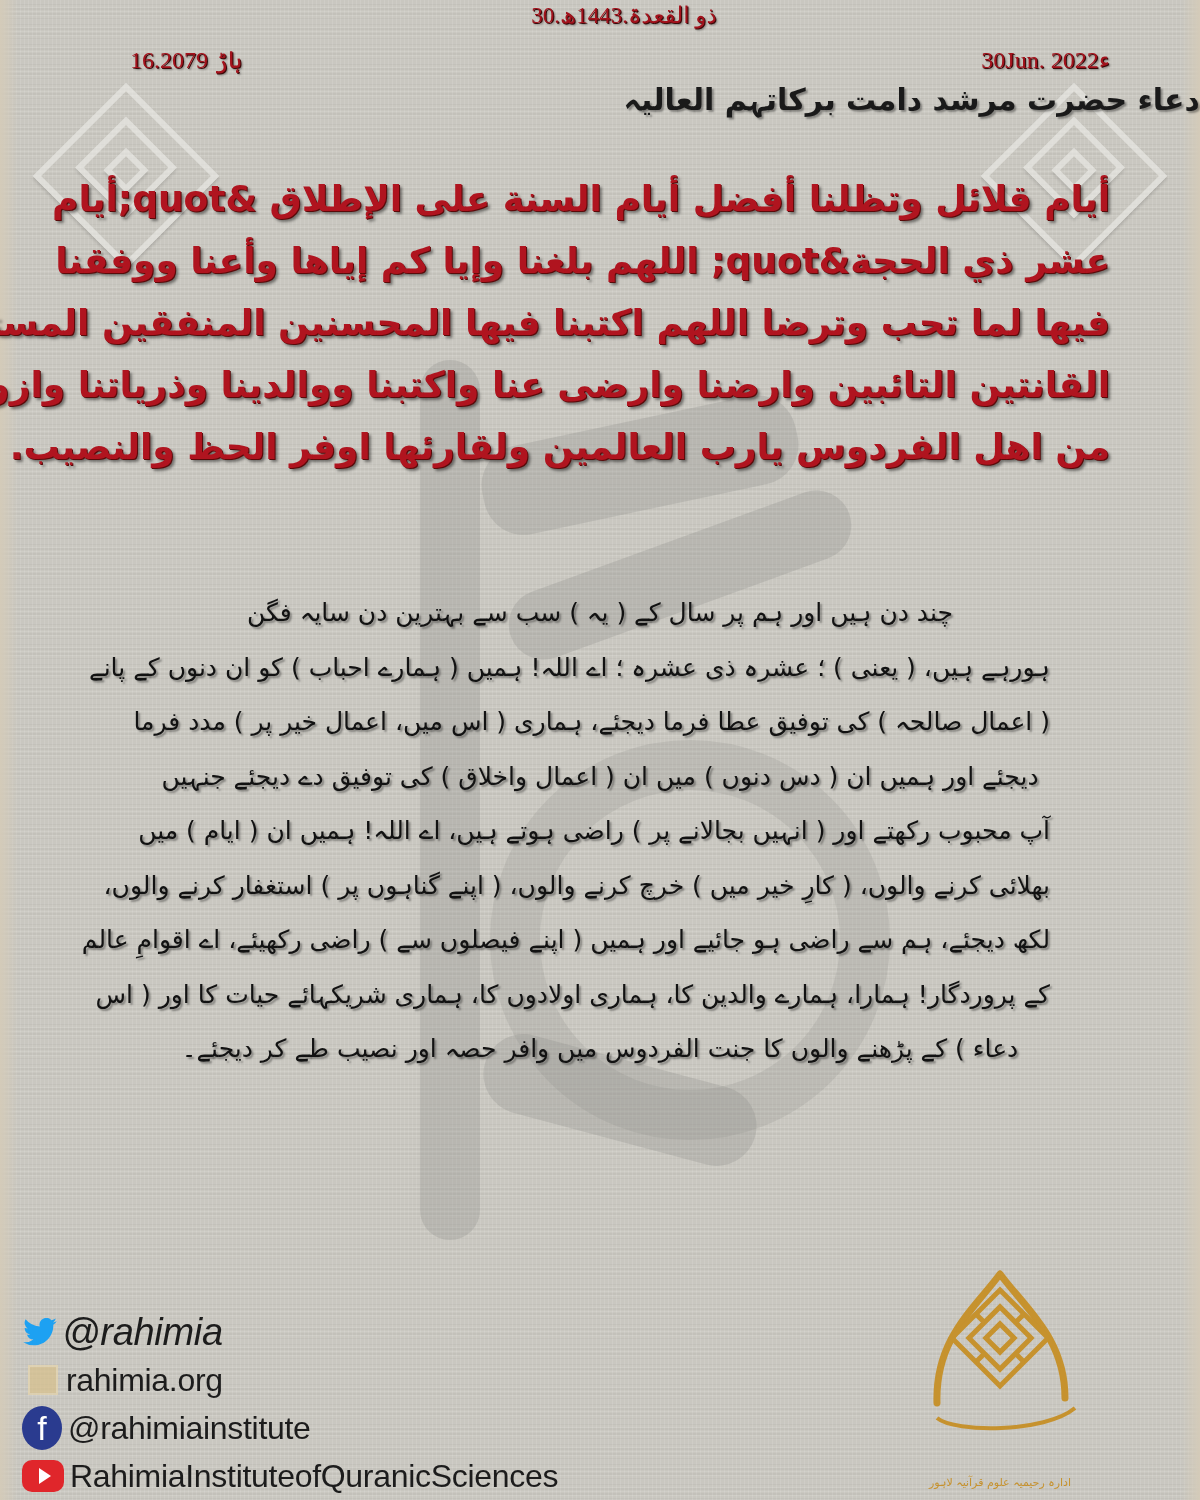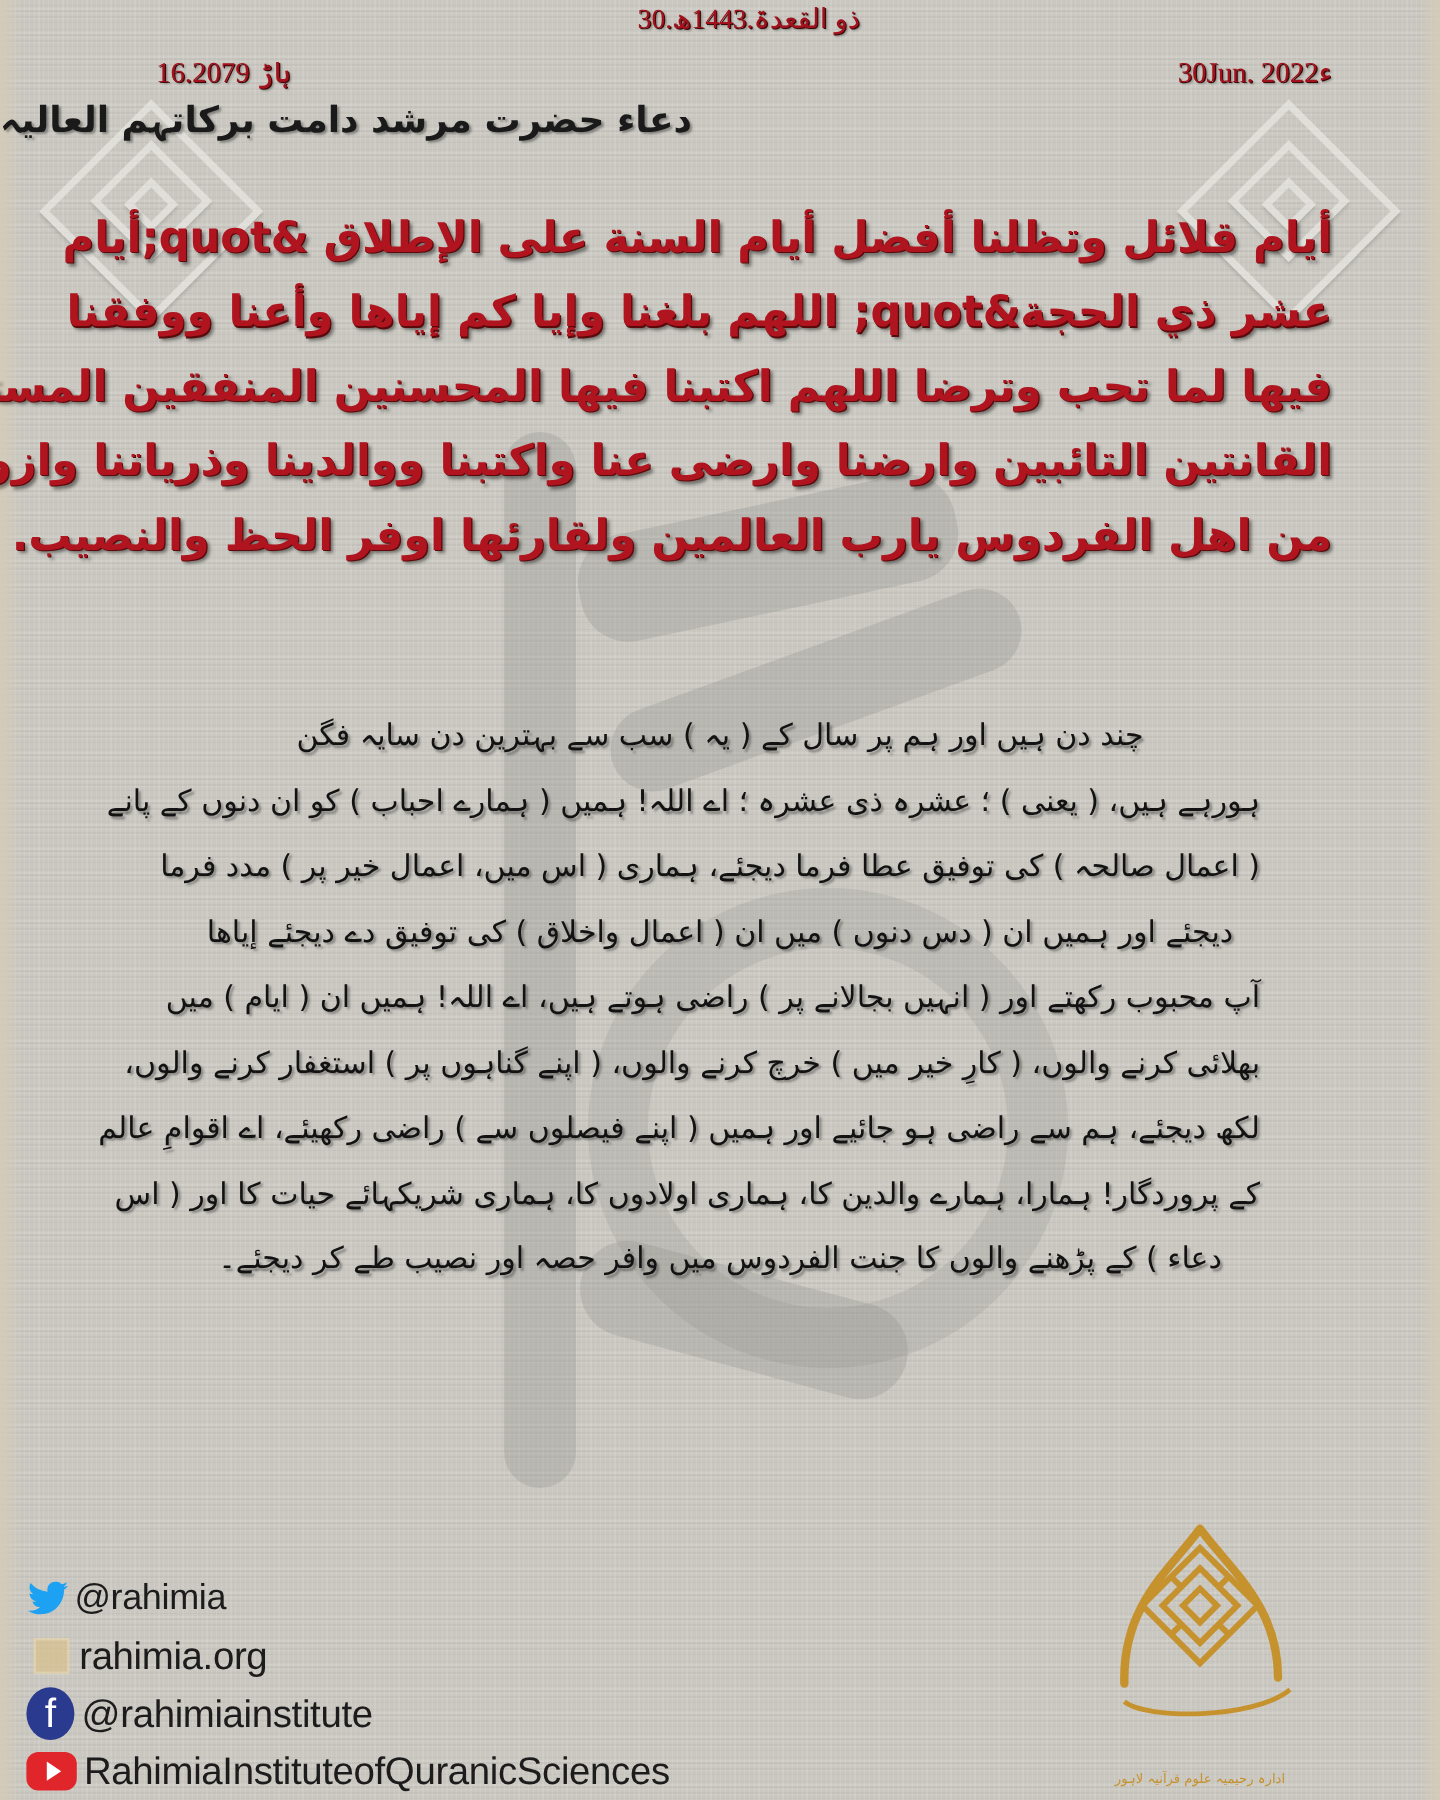--- a/index.html
+++ b/index.html
@@ -38,38 +38,38 @@
   
   .watermark { position: absolute; left: 340px; top: 360px; width: 560px; height: 900px; pointer-events: none; }
   .wm-stroke { position: absolute; background: rgba(140,140,138,0.28); border-radius: 40px; }
 
   .dateline { position: absolute; font-family: "Liberation Serif", serif; color: #a3121c;
     text-shadow: 1px 1px 0 #3a0a0a, 2px 2px 2px rgba(0,0,0,0.35); font-size: 24px; padding-left: 48px; }
   .date-hijri { top: 2px; left: 0; right: 0; text-align: center; font-size: 23px; }
   .date-bikrami { top: 46px; left: 82px; }
   .date-gregorian { top: 46px; right: 90px; }
 
-  .title { position: absolute; top: 82px; left: 0; right: 0; text-align: left;
+  .title { position: absolute; top: 82px; left: 0; right: 0; text-align: right;
     font-size: 30px; font-weight: bold; color: #1a1a1a; direction: rtl;
     text-shadow: 2px 2px 2px rgba(0,0,0,0.35); }
 
   .arabic-block { position: absolute; top: 168px; left: 90px; right: 90px; direction: rtl;
     text-align: center; font-size: 36px; font-weight: bold; line-height: 62px; color: #b0141f;
     text-shadow: 1px 1px 0 #5a0a0a, 3px 3px 3px rgba(0,0,0,0.45); }
   .arabic-line { display: block; white-space: nowrap; }
 
   .urdu-block { position: absolute; top: 586px; left: 150px; right: 150px; direction: rtl;
     text-align: center; font-size: 25px; line-height: 54.5px; color: #121212;
     text-shadow: 2px 2px 2px rgba(0,0,0,0.35); }
   .urdu-line { display: block; white-space: nowrap; }
 
   .socials { position: absolute; left: 22px; top: 1308px; }
   .social-row { display: flex; align-items: center; height: 48px; color: #1c1c1c; }
   .social-text { font-family: "Liberation Sans", sans-serif; font-size: 32px; letter-spacing: -0.3px; }
-  .social-row.small .social-text { font-size: 30px; }
+  .social-row.small .social-text { font-size: 38px; font-style: italic; }
   .ico { display: inline-flex; align-items: center; justify-content: center; margin-right: 4px; }
   .ico-twitter { width: 36px; height: 30px; }
   .ico-web { width: 26px; height: 26px; background: #d8c08a; opacity: .7; margin: 0 8px 0 6px; border: 2px solid #e7d6ad; }
   .ico-fb { width: 40px; height: 44px; border-radius: 50%; background: #2a3b8f; color: #fff;
     font-family: "Liberation Sans", sans-serif; font-size: 34px; margin-right: 6px; }
   .ico-yt { width: 42px; height: 32px; border-radius: 10px; background: #e0262b; margin-right: 6px; }
   .ico-yt::after { content: ""; border-left: 12px solid #fff; border-top: 8px solid transparent; border-bottom: 8px solid transparent; margin-left: 4px; }
 
   .logo { position: absolute; left: 915px; top: 1268px; width: 170px; height: 225px; }
   .logo-caption { position: absolute; left: 0; right: 0; bottom: 4px; text-align: center;
@@ -106,21 +106,21 @@
   <span class="arabic-line">عشر ذي الحجة&amp;quot; اللهم بلغنا وإيا كم إياها وأعنا ووفقنا</span>
   <span class="arabic-line">فيها لما تحب وترضا اللهم اكتبنا فيها المحسنين المنفقين المستغفرين</span>
   <span class="arabic-line">القانتين التائبين وارضنا وارضى عنا واكتبنا ووالدينا وذرياتنا وازواجنا</span>
   <span class="arabic-line">من اهل الفردوس يارب العالمين ولقارئها اوفر الحظ والنصيب.</span>
 </section>
 
 <section class="urdu-block">
   <span class="urdu-line">چند دن ہیں اور ہم پر سال کے ( یہ ) سب سے بہترین دن سایہ فگن</span>
   <span class="urdu-line">ہورہے ہیں، ( یعنی )          ؛ عشرہ ذی عشرہ          ؛ اے اللہ! ہمیں ( ہمارے احباب ) کو ان دنوں کے پانے</span>
   <span class="urdu-line">( اعمال صالحہ ) کی توفیق عطا فرما دیجئے، ہماری ( اس میں، اعمال خیر پر ) مدد فرما</span>
-  <span class="urdu-line">دیجئے اور ہمیں ان ( دس دنوں ) میں ان ( اعمال واخلاق ) کی توفیق دے دیجئے إياها</span>
+  <span class="urdu-line">دیجئے اور ہمیں ان ( دس دنوں ) میں ان ( اعمال واخلاق ) کی توفیق دے دیجئے جنہیں</span>
   <span class="urdu-line">آپ محبوب رکھتے اور ( انہیں بجالانے پر ) راضی ہوتے ہیں، اے اللہ! ہمیں ان ( ایام ) میں</span>
   <span class="urdu-line">بھلائی کرنے والوں، ( کارِ خیر میں ) خرچ کرنے والوں، ( اپنے گناہوں پر ) استغفار کرنے والوں،</span>
   <span class="urdu-line">لکھ دیجئے، ہم سے راضی ہو جائیے اور ہمیں ( اپنے فیصلوں سے ) راضی رکھیئے، اے اقوامِ عالم</span>
   <span class="urdu-line">کے پروردگار! ہمارا، ہمارے والدین کا، ہماری اولادوں کا، ہماری شریکہائے حیات کا اور ( اس</span>
   <span class="urdu-line">دعاء ) کے پڑھنے والوں کا جنت الفردوس میں وافر حصہ اور نصیب طے کر دیجئے۔</span>
 </section>
 
 <footer class="socials">
   <div class="social-row small">
     <span class="ico ico-twitter">

